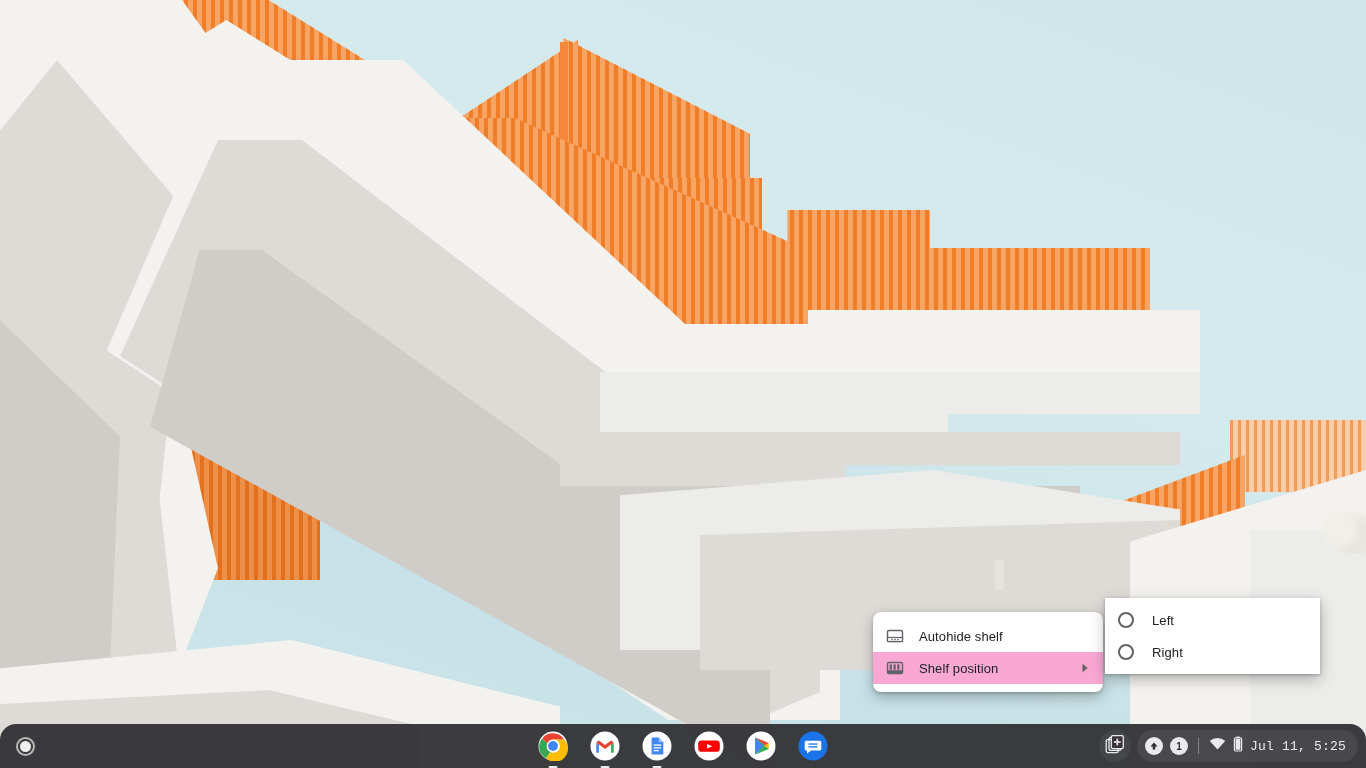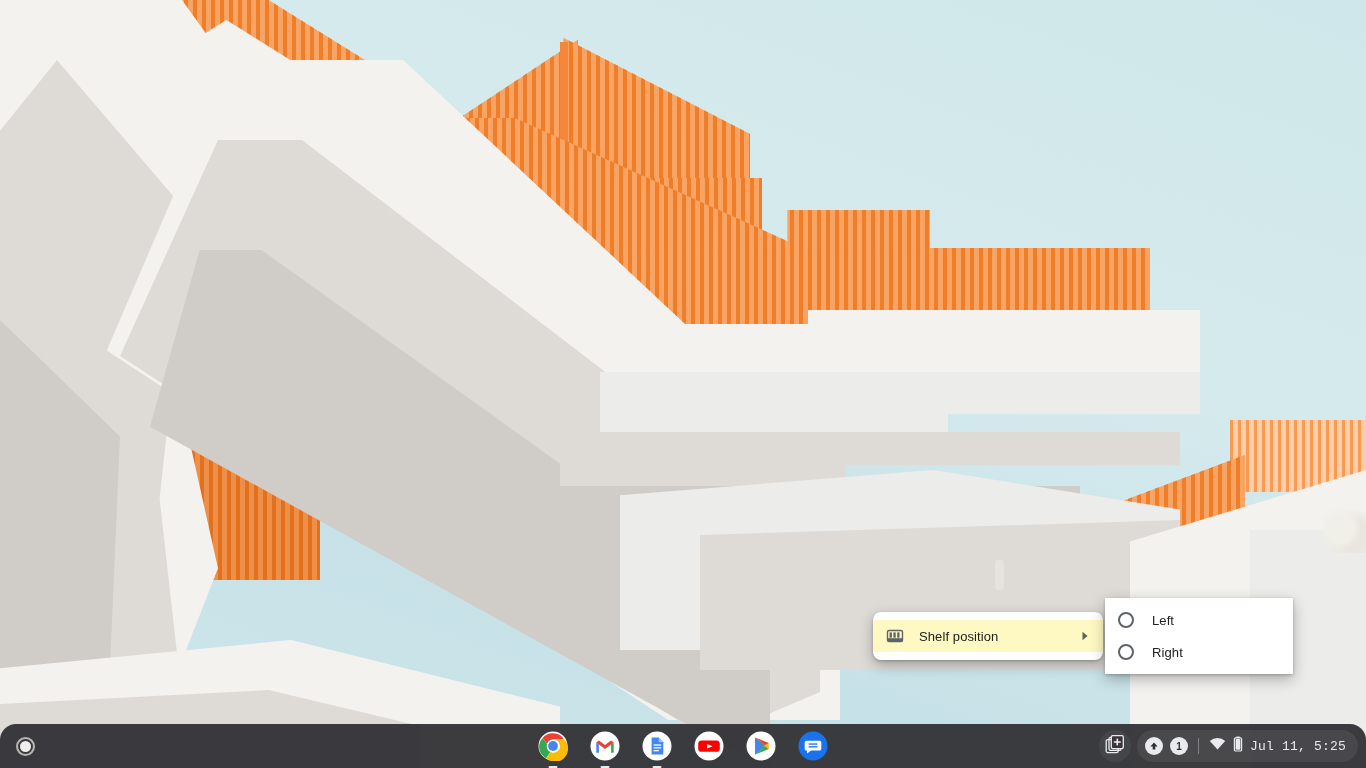--- a/index.html
+++ b/index.html
@@ -70,21 +70,21 @@
     z-index: 50;
   }
   .menu-item {
     display: flex;
     align-items: center;
     height: 32px;
     padding: 0 12px 0 12px;
     cursor: default;
     position: relative;
   }
-  .menu-item.highlighted { background: #fef9c3; align-items: center; }
+  .menu-item.highlighted { background: #f9a8d4; align-items: center; }
   .menu-icon {
     width: 20px; height: 20px;
     margin-right: 14px;
     flex: 0 0 20px;
     display: flex; align-items: center; justify-content: center;
   }
   .menu-label {
     font-size: 13px;
     color: #202124;
     letter-spacing: 0.1px;
@@ -95,21 +95,21 @@
     width: 10px; height: 12px;
     flex: 0 0 10px;
     display: flex; align-items: center; justify-content: flex-end;
     margin-right: 2px;
   }
 
   
   #shelf-position-submenu {
     position: absolute;
     left: 1105px; top: 598px;
-    width: 188px;
+    width: 215px;
     background: #ffffff;
     border-radius: 0;
     padding: 6px 0;
     box-shadow: 0 1px 3px rgba(0,0,0,0.22), 0 5px 14px rgba(0,0,0,0.28);
     z-index: 60;
   }
   .radio-item {
     display: flex;
     align-items: center;
     height: 32px;
@@ -325,20 +325,32 @@
                             radial-gradient(circle at 75% 65%, #e8e6de 0 34%, rgba(232,230,222,0) 60%);"></div>
 
     <div class="shape wall-white" style="left:0px; top:640px; width:560px; height:128px;
                 clip-path: polygon(0 22%, 52% 0, 100% 52%, 100% 100%, 0 100%);"></div>
     <div class="shape wall-shadow" style="left:0px; top:690px; width:420px; height:78px;
                 clip-path: polygon(0 18%, 64% 0, 100% 46%, 100% 100%, 0 100%);"></div>
   </div>
 
   <div id="context-menu">
 
+    <div class="menu-item">
+      <span class="menu-icon">
+        <svg width="18" height="18" viewBox="0 0 18 18">
+          <rect x="1.5" y="3.5" width="15" height="11" rx="1.5" fill="none" stroke="#5f6368" stroke-width="1.4"></rect>
+          <rect x="1.5" y="10.5" width="15" height="4" fill="#ffffff" stroke="#5f6368" stroke-width="1.2"></rect>
+          <circle cx="6" cy="12.5" r="0.85" fill="#5f6368"></circle>
+          <circle cx="9" cy="12.5" r="0.85" fill="#5f6368"></circle>
+          <circle cx="12" cy="12.5" r="0.85" fill="#5f6368"></circle>
+        </svg>
+      </span>
+      <span class="menu-label">Autohide shelf</span>
+    </div>
 
     <div class="menu-item highlighted">
       <span class="menu-icon">
         <svg width="18" height="18" viewBox="0 0 18 18">
           <rect x="1.5" y="3.5" width="15" height="11" rx="1.5" fill="none" stroke="#5f6368" stroke-width="1.4"></rect>
           <rect x="1.5" y="11.2" width="15" height="3.3" fill="#5f6368"></rect>
           <rect x="3.6" y="5.4" width="2.3" height="5.3" fill="#5f6368"></rect>
           <rect x="7.4" y="5.4" width="2.3" height="5.3" fill="#5f6368"></rect>
           <rect x="11.2" y="5.4" width="2.3" height="5.3" fill="#5f6368"></rect>
         </svg>

